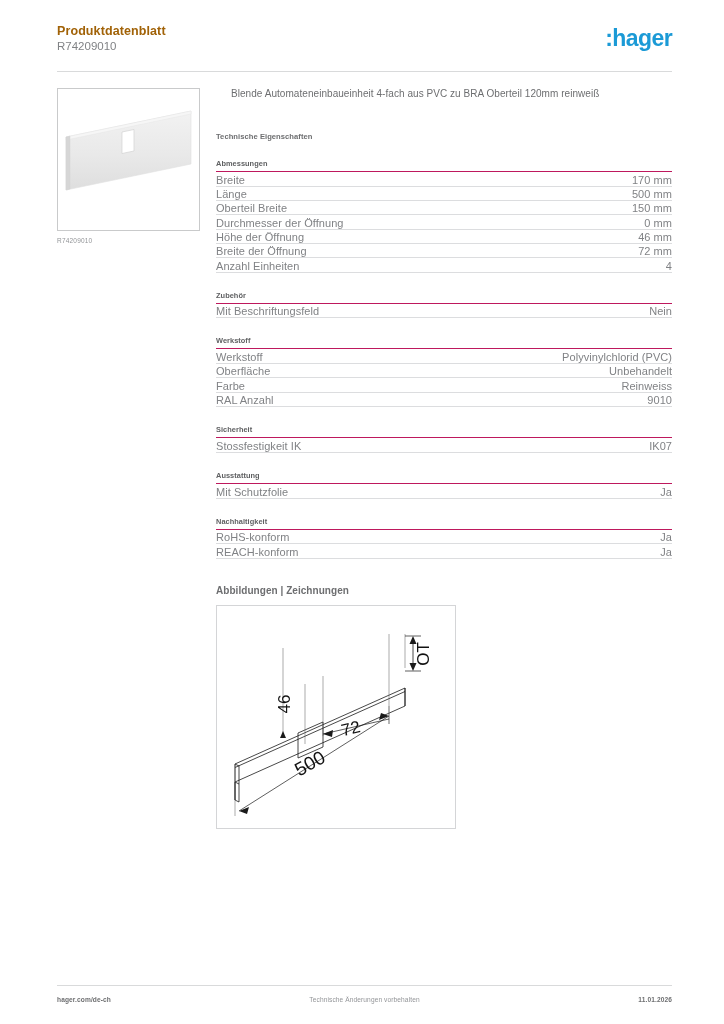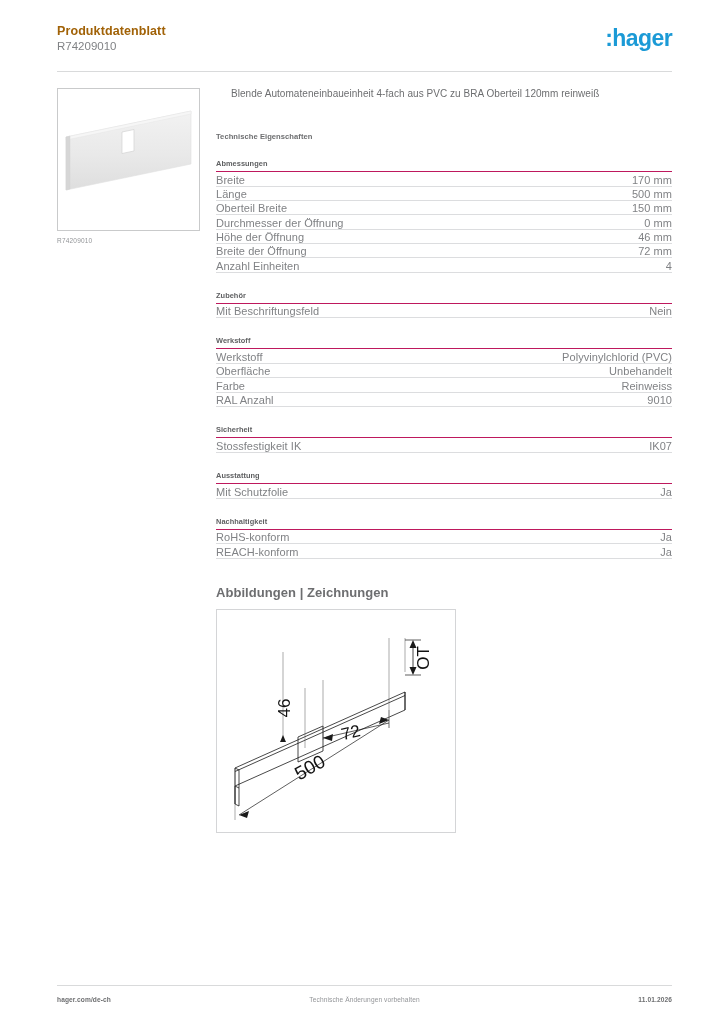--- a/index.html
+++ b/index.html
@@ -127,21 +127,21 @@
     vertical-align: bottom;
     letter-spacing: 0.05px;
     line-height: 9px;
   }
   .spec-table td.lbl { text-align: left; width: 58%; }
   .spec-table td.val { text-align: right; width: 42%; }
 
   
   #drawings-heading {
     margin-top: 26px;
-    font-size: 13px;
+    font-size: 10px;
     font-weight: bold;
     color: #6d6e70;
     letter-spacing: 0.05px;
   }
   #drawing-box {
     margin-top: 9px;
     width: 240px;
     height: 224px;
     border: 1px solid #d4d5d7;
     background: #fff;

